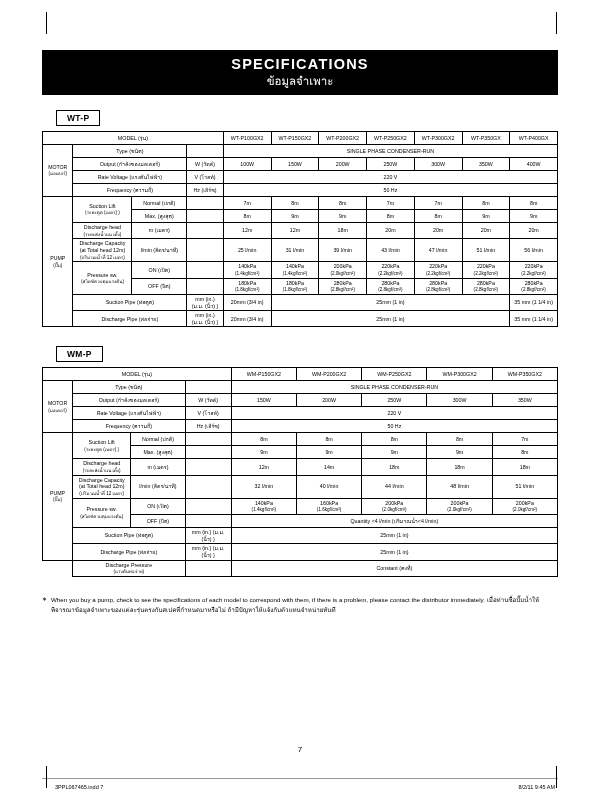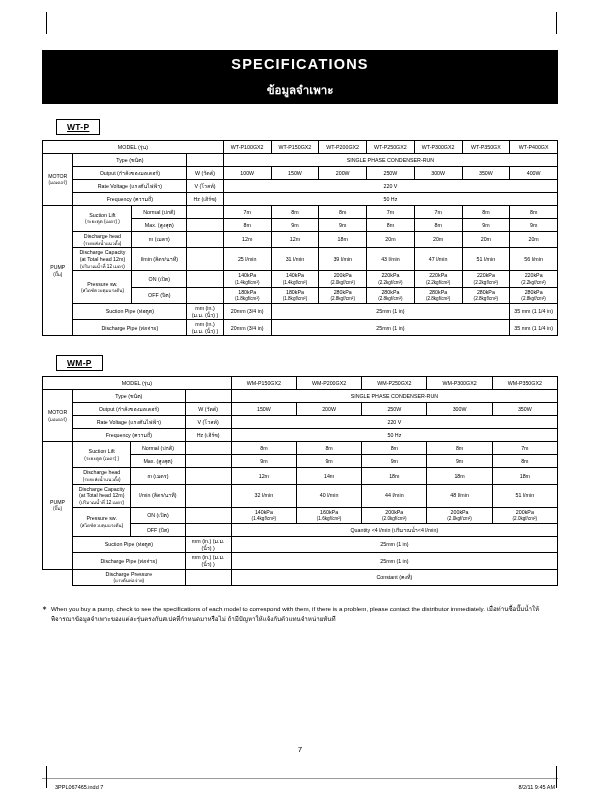--- a/index.html
+++ b/index.html
@@ -41,34 +41,33 @@
     margin-bottom: 12px;
   }
   .banner .t1 {
     font-size: 14.5px;
     font-weight: bold;
     letter-spacing: 1.2px;
     line-height: 1.15;
   }
   .banner .t2 {
     font-size: 11.5px;
-    font-weight: bold;
+    font-weight: normal;
     line-height: 1.25;
-    margin-top: 10px;
+    margin-top: 1px;
   }
 
   .sec-label {
     display: inline-block;
     border: 1px solid #000;
     font-size: 8.5px;
     font-weight: bold;
     padding: 2px 10px 2px 10px;
     margin: 0 0 5px 14px;
     letter-spacing: .3px;
-    text-decoration: underline;
   }
 
   table.spec {
     border-collapse: collapse;
     width: 100%;
     table-layout: fixed;
     font-size: 5.3px;
     line-height: 1.25;
   }
   table.spec td {

